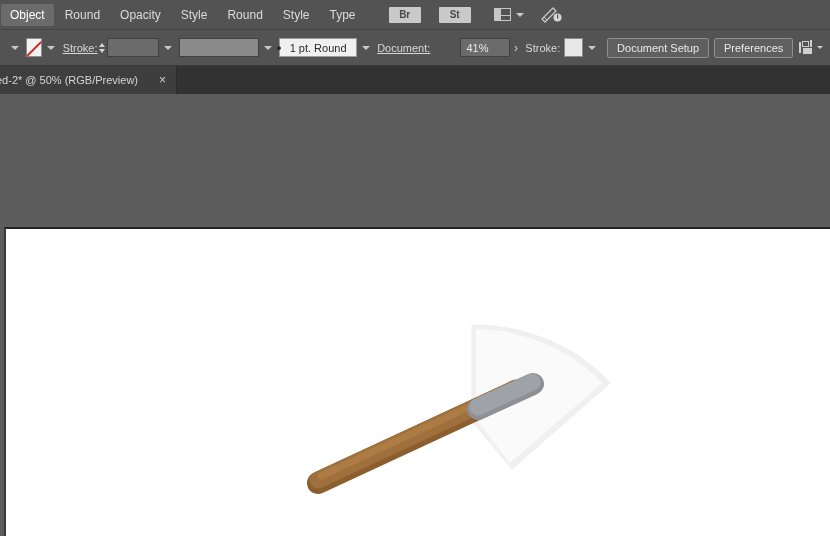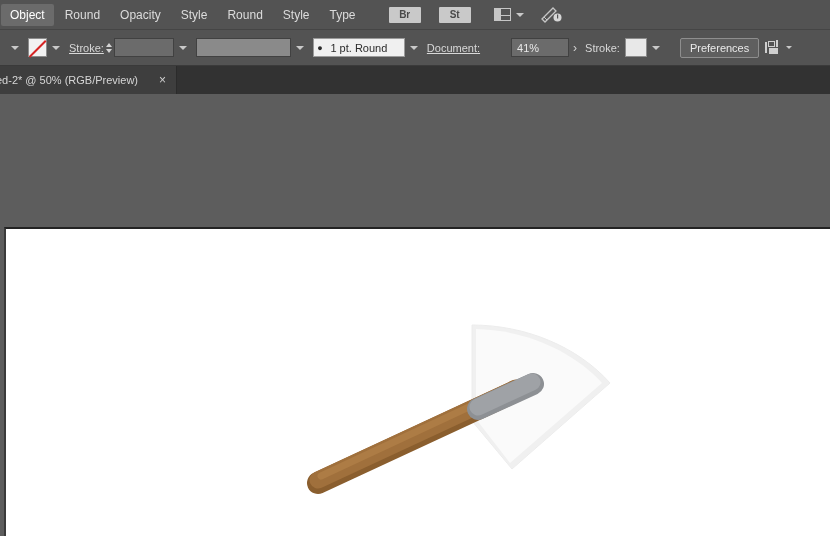--- a/index.html
+++ b/index.html
@@ -206,20 +206,21 @@
     <div class="field inputish" style="width:58px;margin-left:26px;">41%</div>
     <div class="arrow-right">›</div>
 
     <div class="ob-gap" style="width:4px;"></div>
     <div class="ob-label">Stroke:</div>
     <div class="ob-gap" style="width:5px;"></div>
     <div class="swatch-white"></div>
     <div class="chev"></div>
 
     <div class="ob-gap" style="width:14px;"></div>
+    <div class="btn">Document Setup</div>
     <div class="ob-gap" style="width:6px;"></div>
     <div class="btn">Preferences</div>
 
     <div class="align-ico">
       <span style="left:0;top:2px;width:1.5px;height:11px;"></span>
       <span style="left:3px;top:1px;width:7px;height:6px;background:none;border:1px solid #cfcfcf;"></span>
       <span style="left:4px;top:8px;width:9px;height:6px;"></span>
       <span style="left:11px;top:0;width:1.5px;height:7px;"></span>
     </div>
     <div class="chev sm"></div>

